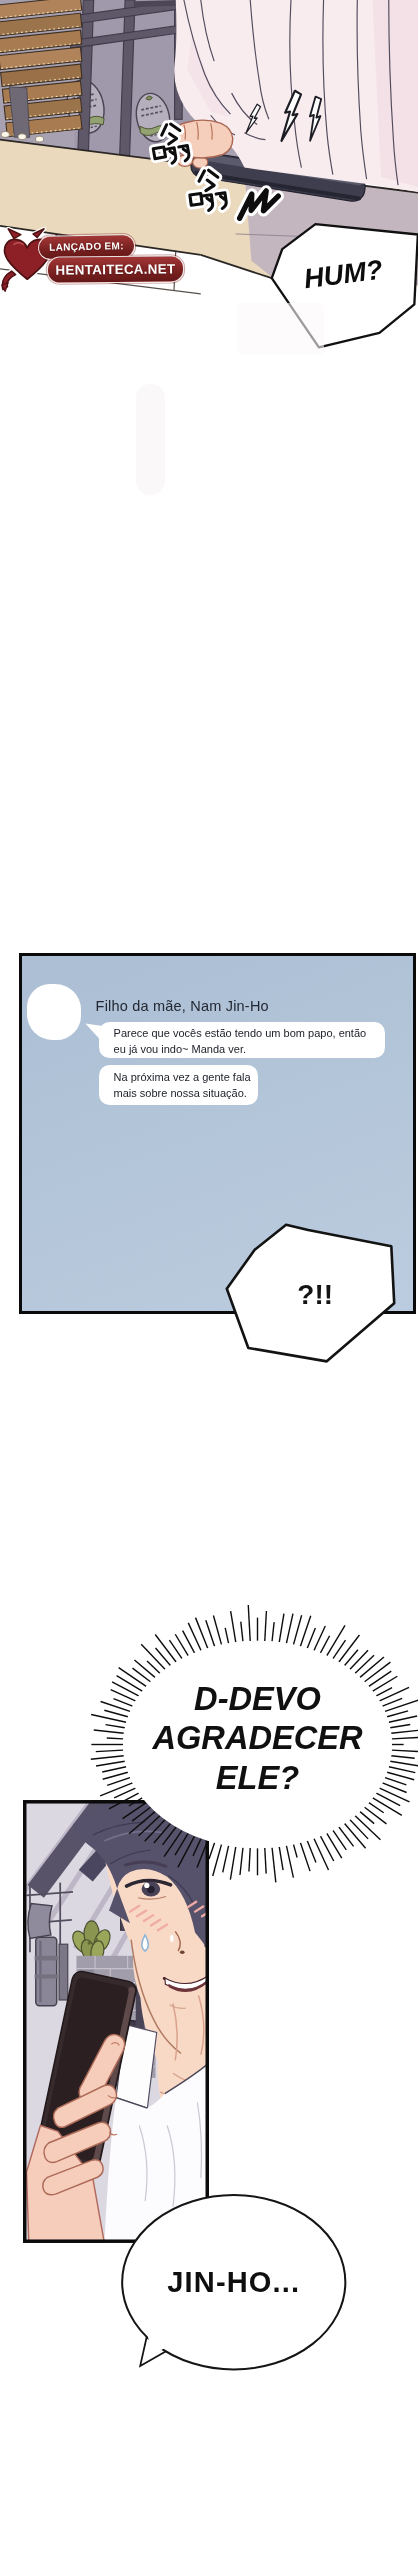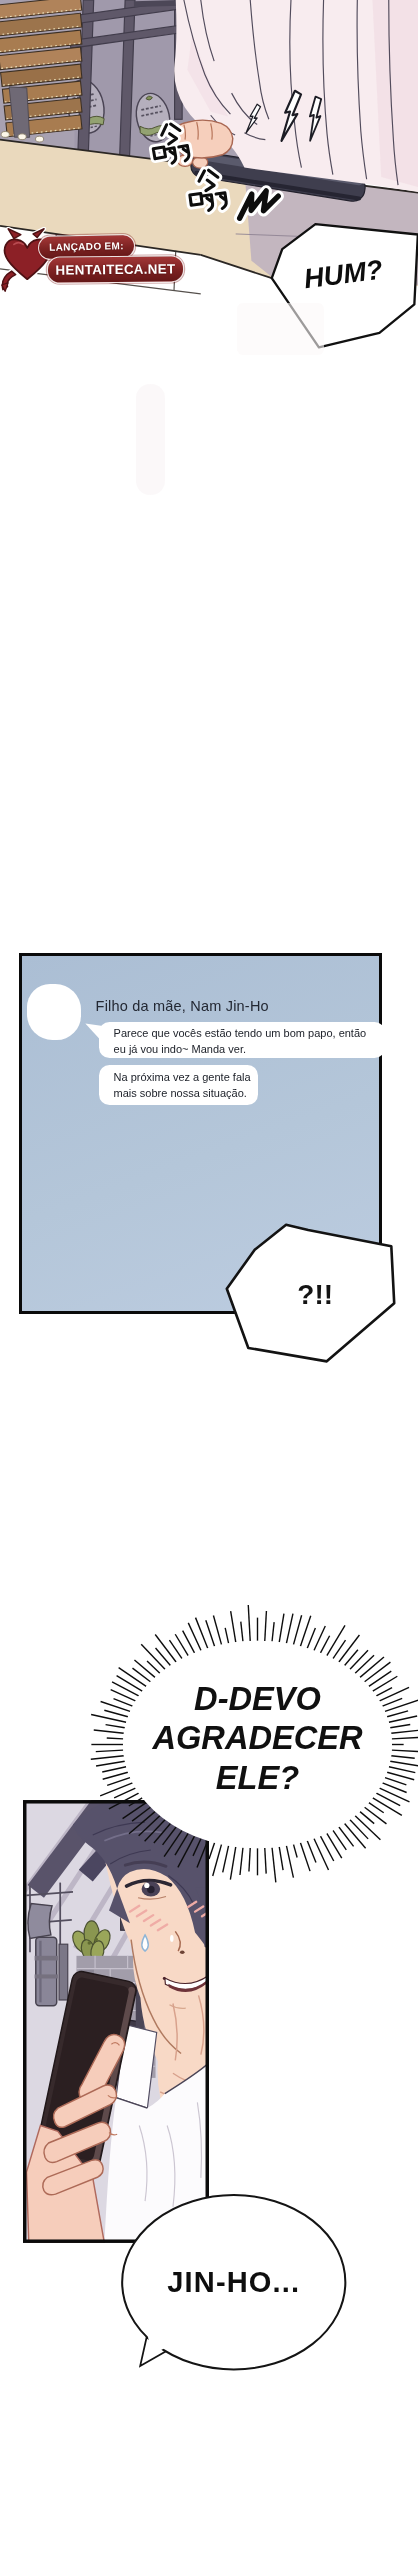--- a/index.html
+++ b/index.html
@@ -10,21 +10,21 @@
   
   .wm{left:0;top:227px;width:192px;height:65px;}
   .wm-pill{position:absolute;display:flex;align-items:center;justify-content:center;
     background:linear-gradient(180deg,#a33737 0%,#7c2222 55%,#641717 100%);
     border:1.2px solid rgba(255,255,255,.88);border-radius:12.8px;
     color:#fff;font-weight:bold;letter-spacing:0.3px;
     text-shadow:0 0.6px 1.2px rgba(60,0,0,.6);box-shadow:0 0 0 1.2px rgba(120,20,20,.35);}
   .wm-pill1{left:38px;top:7.6px;width:95px;height:21.5px;font-size:10px;transform:rotate(-1.2deg);}
   .wm-pill2{left:47px;top:29px;width:135px;height:25px;font-size:13.4px;transform:rotate(-.6deg);}
   
-  .chat{left:18.6px;top:953px;width:363px;height:361px;box-sizing:border-box;
+  .chat{left:18.6px;top:953px;width:397px;height:361px;box-sizing:border-box;
     border:3.5px solid #0a0a0a;
     background:linear-gradient(160deg,#abbed4 0%,#b4c6d9 55%,#bccce0 100%);padding-left:46px;}
   .chat-avatar{position:absolute;left:5.8px;top:28px;width:54px;height:56px;background:#fff;
     border-radius:23px 25.6px 24.4px 25.6px;}
   .chat-name{position:absolute;left:74px;top:42px;font-size:14.5px;letter-spacing:0.2px;color:#232833;}
   .chat-bubble{position:absolute;background:#fff;border-radius:10.5px;color:#20242c;
     font-size:11px;line-height:15.7px;}
   .chat-b1{left:77px;top:66px;width:286px;height:36px;padding:4.1px 0 0 15px;box-sizing:border-box;}
   .chat-b2{left:77px;top:109px;width:159px;height:40px;padding:5.2px 0 0 15px;box-sizing:border-box;}
   .nowrap{white-space:nowrap;}

